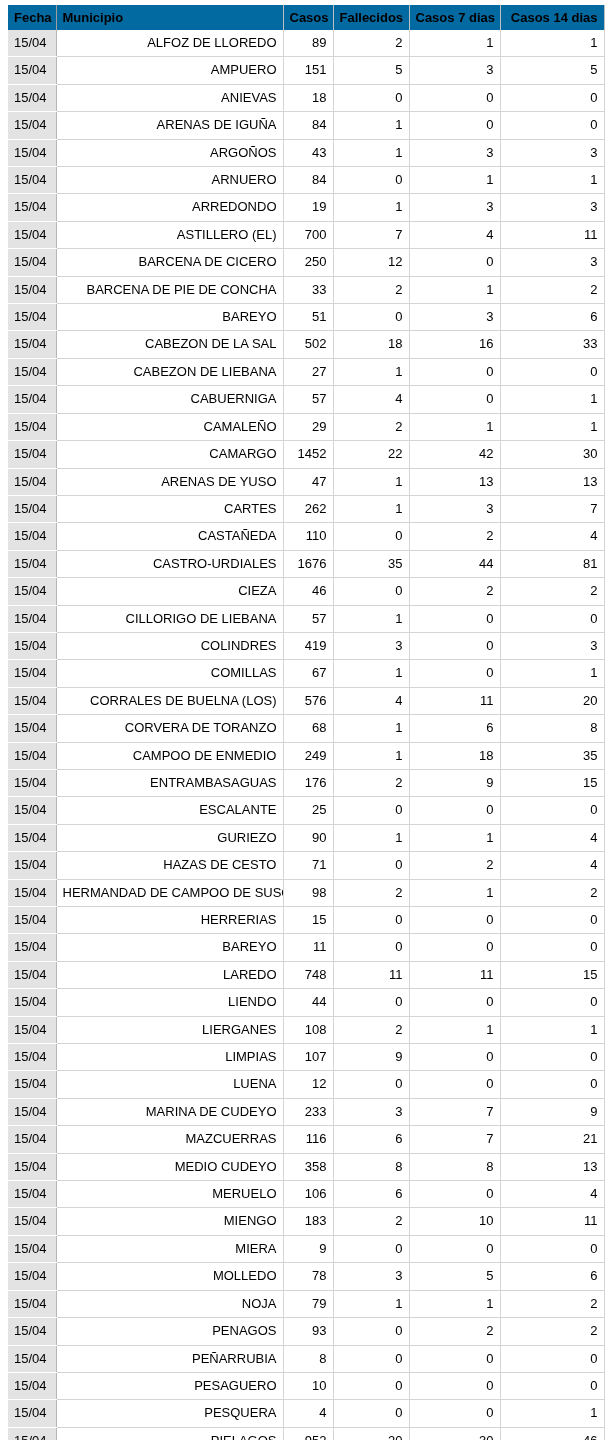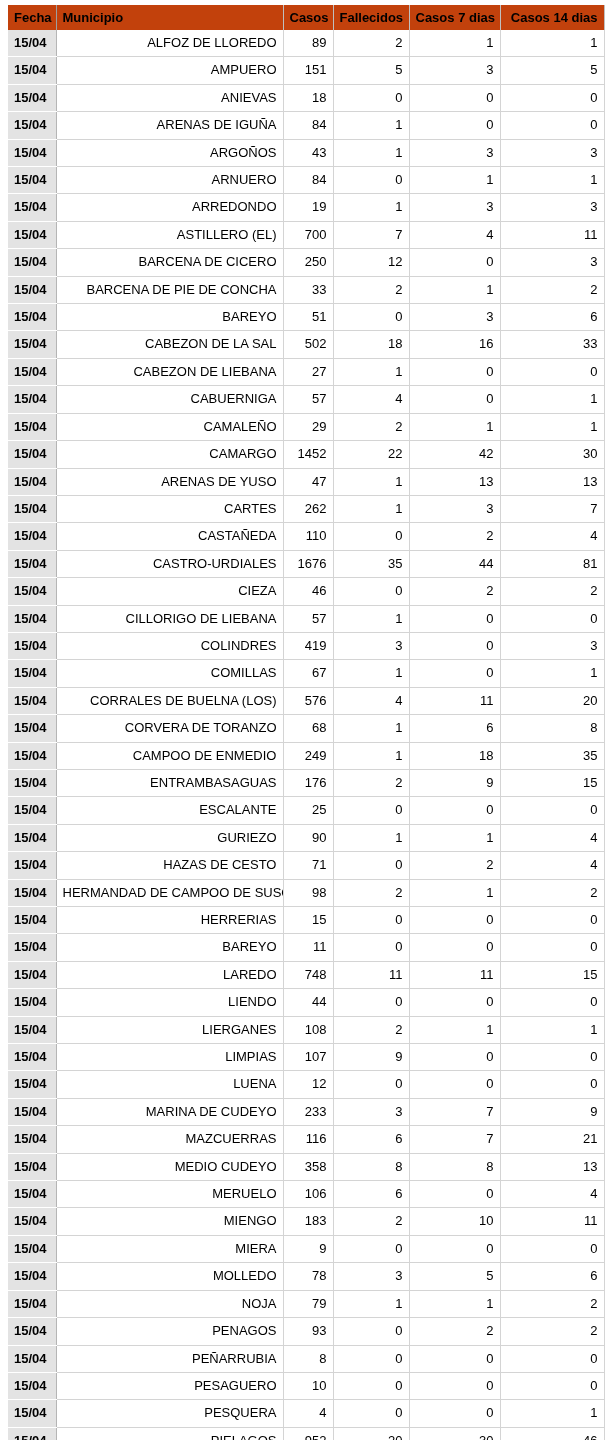--- a/index.html
+++ b/index.html
@@ -31,21 +31,21 @@
     color: #000000;
   }
   table.data-grid col.c-fecha   { width: 48px;  }
   table.data-grid col.c-muni    { width: 227px; }
   table.data-grid col.c-casos   { width: 50px;  }
   table.data-grid col.c-falle   { width: 76px;  }
   table.data-grid col.c-c7      { width: 91px;  }
   table.data-grid col.c-c14     { width: 104px; }
 
   thead th {
-    background: #c2410c;
+    background: #0369a1;
     font-weight: bold;
     font-size: 13px;
     height: 25px;
     padding: 0 6px;
     border: 0;
     border-right: 1px solid #bfbfbf;
     box-sizing: border-box;
     white-space: nowrap;
     overflow: hidden;
     vertical-align: middle;
@@ -76,21 +76,21 @@
     border-right: 1px solid #d4d4d4;
     white-space: nowrap;
     overflow: hidden;
     background: #ffffff;
     vertical-align: middle;
     font-size: 13px;
     line-height: 26.4px;
   }
   tbody td.cell-fecha {
     background: #e3e3e3;
-    font-weight: bold;
+    font-weight: normal;
     text-align: left;
     padding-right: 0;
     border-bottom: 1px solid #ffffff;
     border-right: 1px solid #b5b5b5;
   }
   tbody td.cell-muni {
     text-align: right;
   }
   tbody td.cell-num {
     text-align: right;

